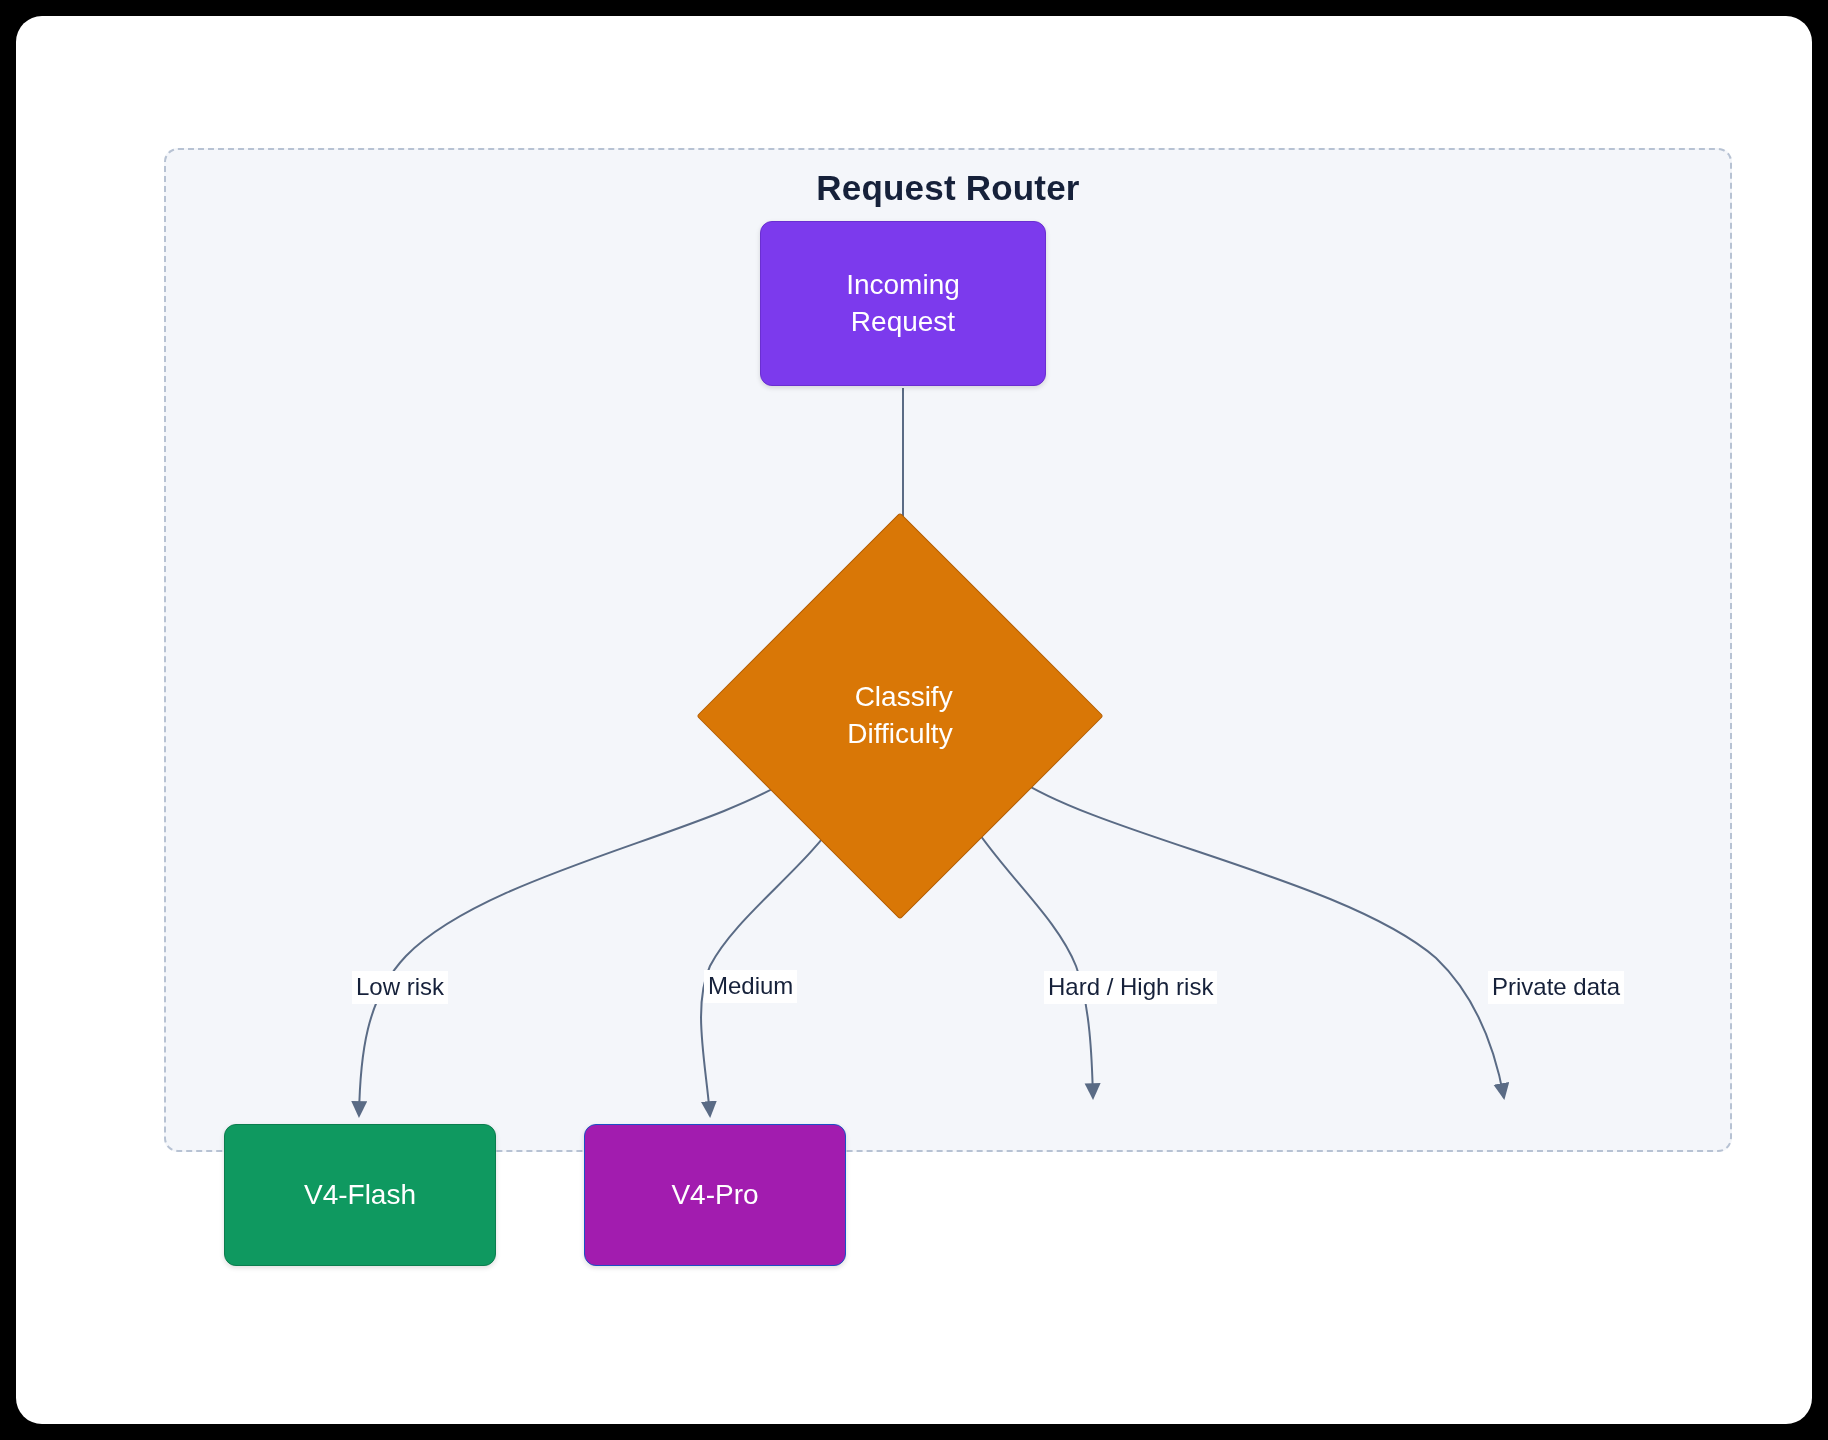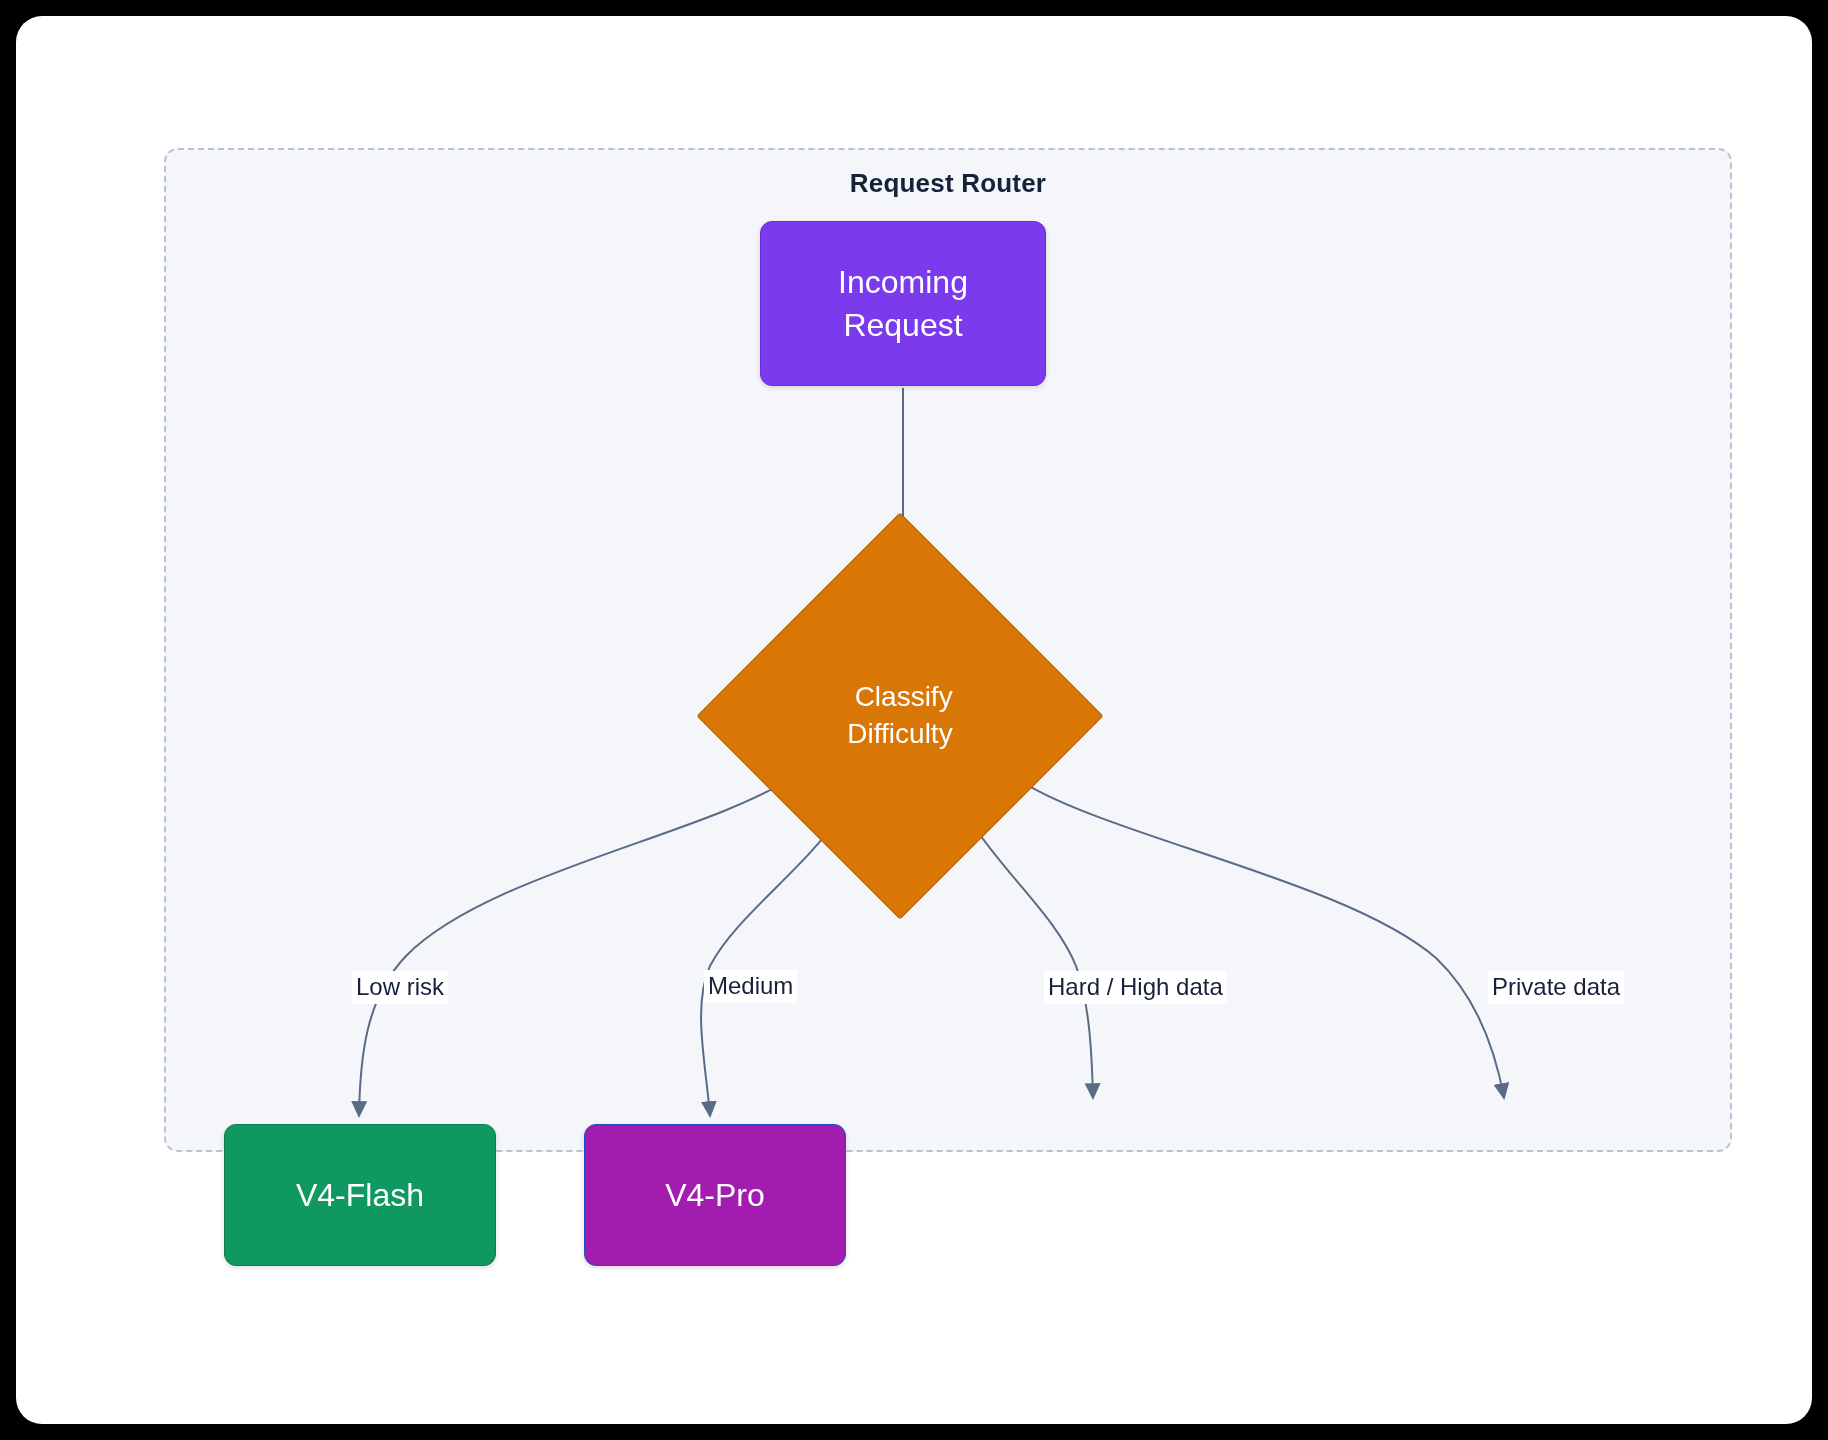--- a/index.html
+++ b/index.html
@@ -35,41 +35,41 @@
     background: #f4f6fa;
     border: 2px dashed #b7c2d3;
     border-radius: 14px;
   }
   #subgraph-title {
     position: absolute;
     left: 0;
     top: 18px;
     width: 100%;
     text-align: center;
-    font-size: 26px;
+    font-size: 35px;
     font-weight: bold;
     color: #16213a;
     letter-spacing: 0.2px;
   }
   svg#wires {
     position: absolute;
     left: 0;
     top: 0;
     width: 1828px;
     height: 1440px;
     pointer-events: none;
   }
   .node {
     position: absolute;
     display: flex;
     align-items: center;
     justify-content: center;
     text-align: center;
     color: #ffffff;
-    font-size: 32px;
+    font-size: 28px;
     line-height: 1.32;
     border-radius: 12px;
     white-space: pre-line;
     box-shadow: 0 2px 5px rgba(0,0,0,0.13);
   }
   .node.start {
     left: 744px; top: 205px; width: 286px; height: 165px;
     background: #7c3aed; border: 1.5px solid #6a2fd0;
   }
   .diamond-wrap {
@@ -153,17 +153,17 @@
     </div>
 
     <div class="node leaf2">
       <span>V4-Pro</span>
     </div>
 
 
 
     <div class="edge-label l1">Low risk</div>
     <div class="edge-label l2">Medium</div>
-    <div class="edge-label l3">Hard / High data</div>
+    <div class="edge-label l3">Hard / High risk</div>
     <div class="edge-label l4">Private data</div>
 
   </div>
 </div>
 
 </body></html>

